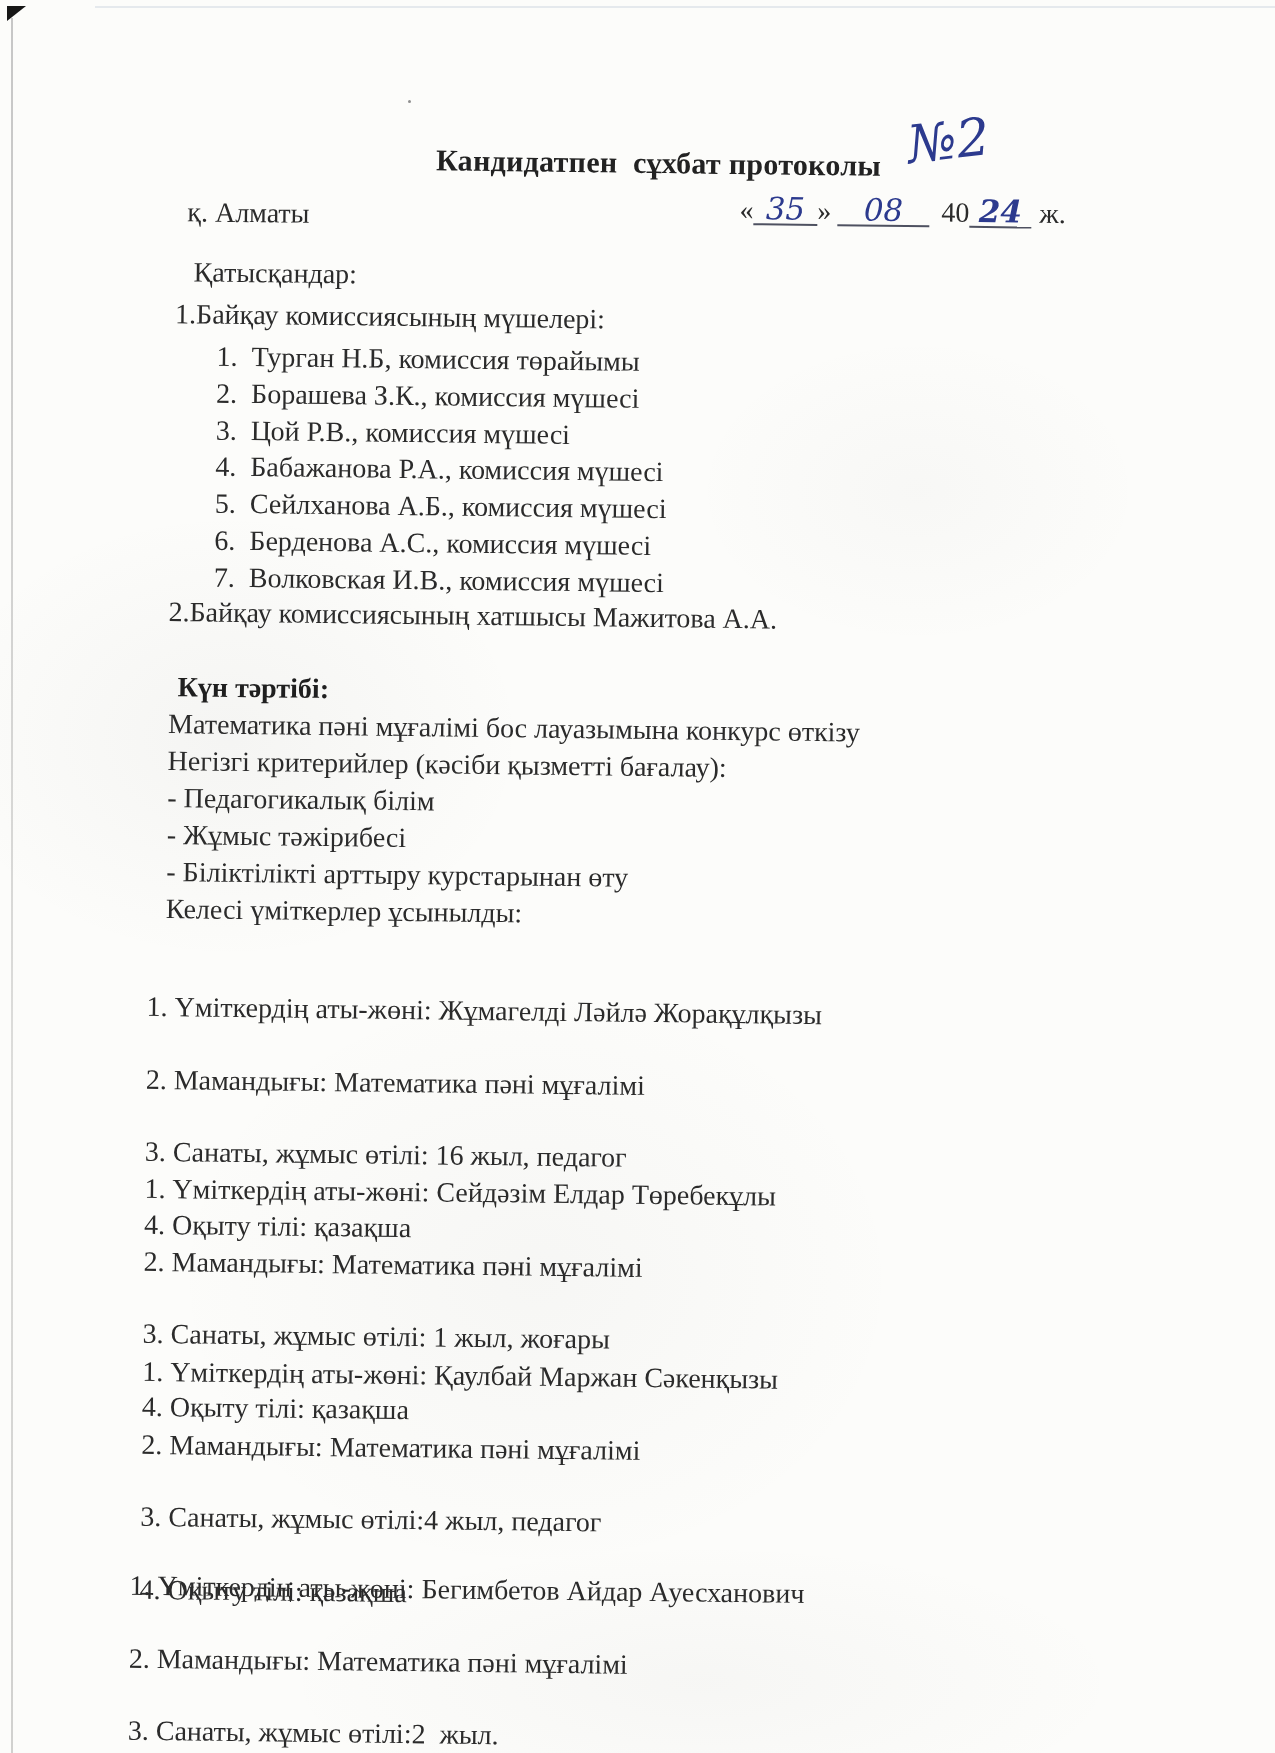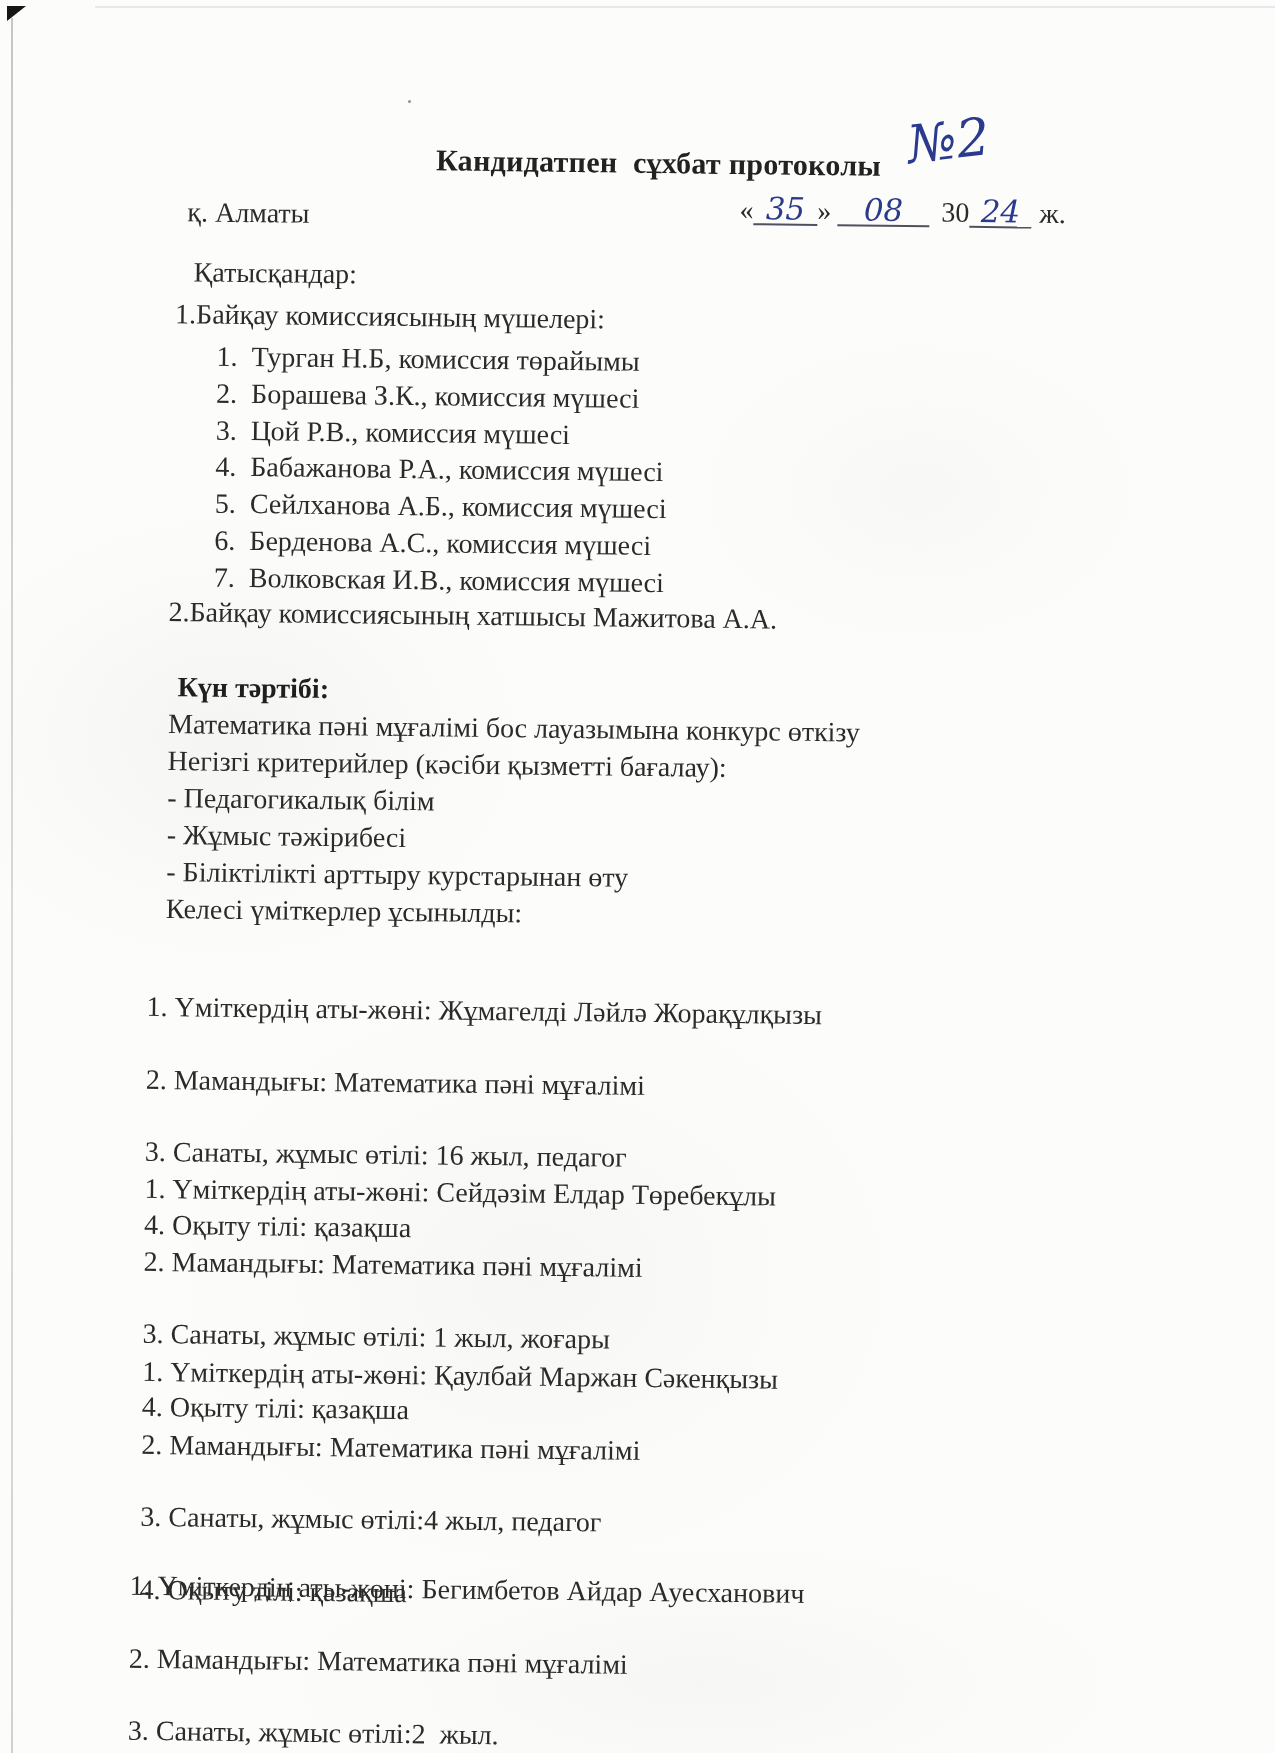--- a/index.html
+++ b/index.html
@@ -55,21 +55,21 @@
 
   .date-line { left:742px; top:184px; font-size:28px; white-space:nowrap; }
   .date-line .fill {
     display:inline-block; text-align:center;
     border-bottom:2px solid #4e5160;
     font-family:"DejaVu Serif", serif; font-style:italic;
     font-size:31px; line-height:30px; color:#2c3a8e;
   }
   .date-line .fill.day   { width:64px; }
   .date-line .fill.month { width:92px; margin-left:6px; }
-  .date-line .fill.year  { width:62px; }
+  .date-line .fill.year  { width:62px;font-weight:bold; }
   .date-line .century { margin-left:12px; }
   .date-line .suffix  { margin-left:8px; }
 
   .participants-heading { left:197px; top:252px; }
   .commission-heading  { left:179px; top:294px; }
 
   .members { left:221px; top:336px; }
   .member  { font-size:28px; line-height:36.8px; white-space:pre; }
 
   .secretary { left:176px; top:592px; }
@@ -95,21 +95,21 @@
   <div class="corner-fold"></div>
   <div class="top-edge"></div>
   <div class="speck"></div>
 
   <div class="content">
 
     <div class="abs title-row"><span class="doc-title">Кандидатпен  сұхбат протоколы</span><span class="protocol-no">№2</span></div>
 
     <div class="abs city t28">қ. Алматы</div>
 
-    <div class="abs date-line"><span>«</span><span class="fill day">35</span><span>»</span><span class="fill month">08</span><span class="century">30</span><span class="fill year">24</span><span class="suffix">ж.</span></div>
+    <div class="abs date-line"><span>«</span><span class="fill day">35</span><span>»</span><span class="fill month">08</span><span class="century">40</span><span class="fill year">24</span><span class="suffix">ж.</span></div>
 
     <div class="abs participants-heading t28">Қатысқандар:</div>
 
     <div class="abs commission-heading t28">1.Байқау комиссиясының мүшелері:</div>
 
     <div class="abs members">
       <div class="member">1.  Турган Н.Б, комиссия төрайымы</div>
       <div class="member">2.  Борашева З.К., комиссия мүшесі</div>
       <div class="member">3.  Цой Р.В., комиссия мүшесі</div>
       <div class="member">4.  Бабажанова Р.А., комиссия мүшесі</div>

